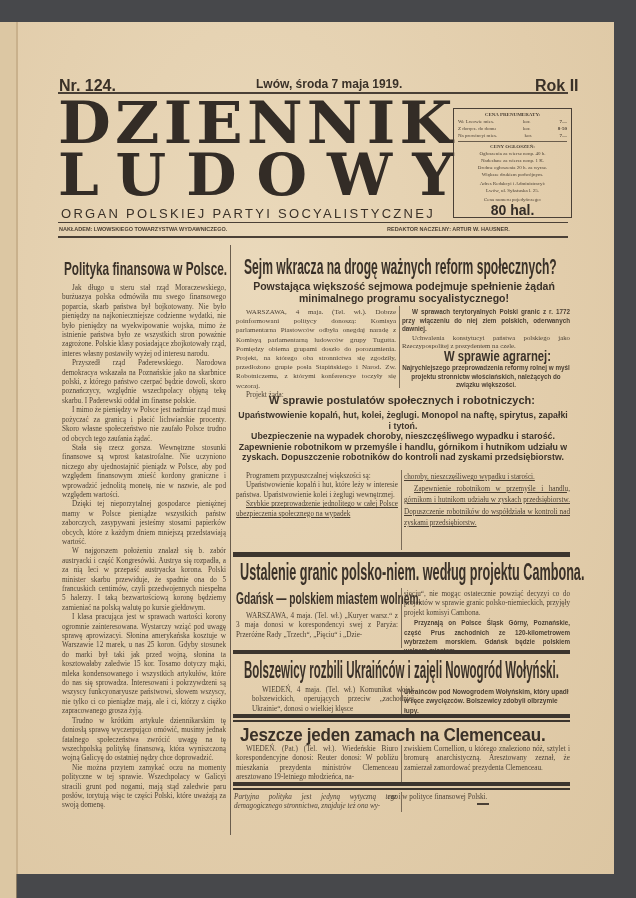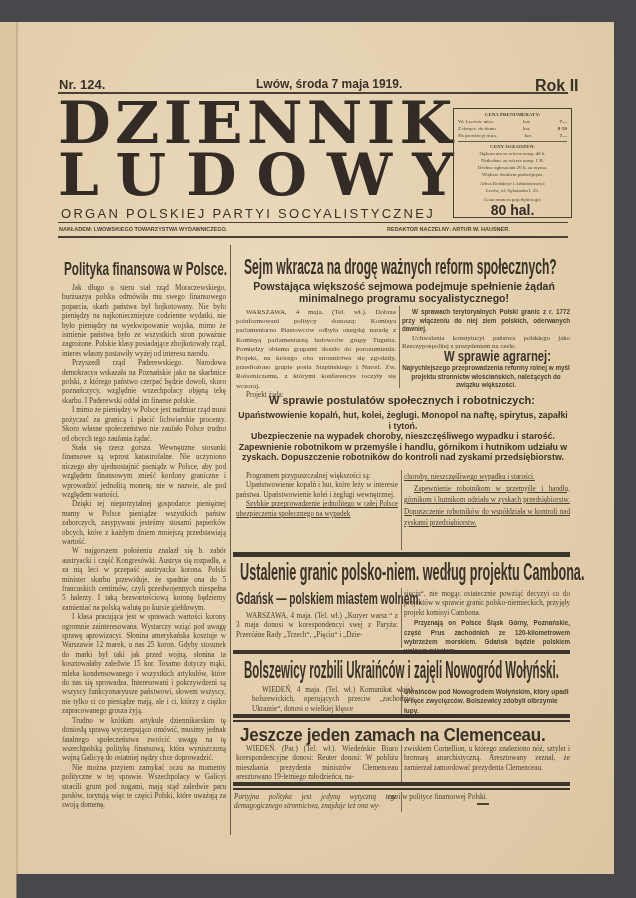--- a/index.html
+++ b/index.html
@@ -16,21 +16,21 @@
   .body-text p{margin:0;text-indent:10px;}
   .thick{position:absolute;height:5px;background:#3c352e;}
   .center{text-align:center;}
 </style>
 </head>
 <body>
 
 <div class="fold"></div>
 <div class="paper"></div>
 
-<div class="abs sans" style="left:59px;top:77px;font-size:13px;font-weight:bold;">Nr. 124.</div>
+<div class="abs sans" style="left:59px;top:77px;font-size:16px;font-weight:bold;">Nr. 124.</div>
 <div class="abs sans" style="left:256px;top:77px;font-size:12px;font-weight:bold;">Lwów, środa 7 maja 1919.</div>
 <div class="abs sans" style="left:535px;top:77px;font-size:16px;font-weight:bold;">Rok II</div>
 <div class="rule" style="left:58px;top:92px;width:510px;height:1.5px;"></div>
 
 <div class="abs" style="left:58px;top:94px;font-family:'DejaVu Serif',serif;font-weight:bold;font-size:58px;letter-spacing:4px;line-height:58px;color:#332c26;transform:scaleX(1.05);transform-origin:left top;">DZIENNIK</div>
 <div class="abs" style="left:58px;top:146px;font-family:'DejaVu Serif',serif;font-weight:bold;font-size:58px;letter-spacing:20px;line-height:58px;color:#332c26;">LUDOWY</div>
 <div class="abs sans" style="left:61px;top:206px;font-size:13px;font-weight:normal;letter-spacing:2.3px;color:#3a3128;">ORGAN POLSKIEJ PARTYI SOCYALISTYCZNEJ</div>
 
 <div class="abs" style="left:453px;top:108px;width:117px;height:108px;border:1.5px solid #4a4036;font-size:5px;line-height:7px;text-align:center;color:#4a3f33;">
   <div style="font-weight:bold;margin-top:2px;">CENA PRENUMERATY:</div>

